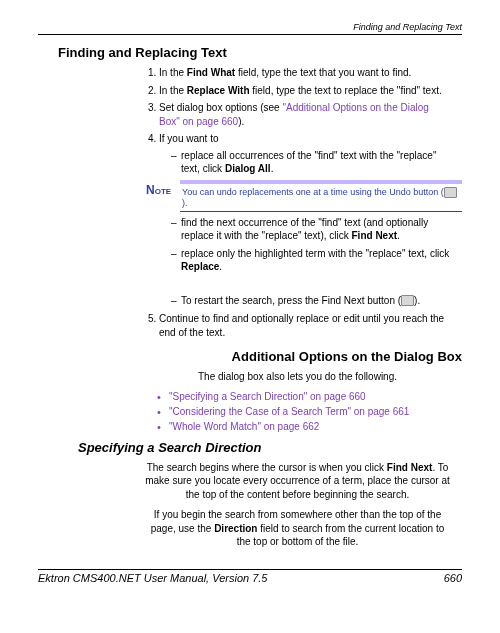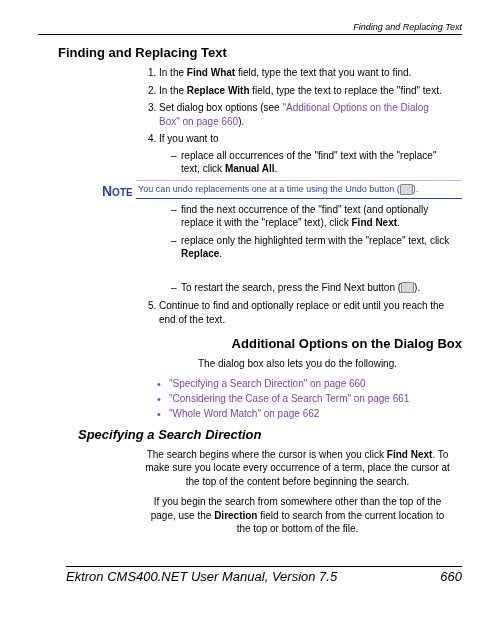--- a/index.html
+++ b/index.html
@@ -90,32 +90,33 @@
   .link {
     color: #7a3fb8;
   }
   .bold { font-weight: bold; }
   .note-row {
     display: flex;
     margin: 4px 0 4px 64px;
     align-items: flex-start;
   }
   .note-label {
-    font-size: 14px;
+    font-size: 12px;
     font-weight: bold;
     font-variant: small-caps;
     color: #2a3fa8;
     width: 34px;
     flex: 0 0 auto;
     padding-top: 3px;
+    margin-left: 44px;
   }
   .note-text {
     font-size: 9px;
     color: #2a3fa8;
-    border-top: 1px solid #c4b5fd;
+    border-top: 4px solid #c4b5fd;
     border-bottom: 1px solid #2a3fa8;
     padding: 3px 2px;
     flex: 1;
   }
   .icon-placeholder {
     display: inline-block;
     width: 11px;
     height: 9px;
     background: #d8d8d8;
     border: 1px solid #888;
@@ -131,25 +132,24 @@
     margin: 3px 0 5px 22px;
     line-height: 1.35;
   }
   .footer {
     position: absolute;
     left: 38px;
     right: 38px;
     bottom: 14px;
     border-top: 1px solid #000;
     padding-top: 2px;
-    font-size: 13px;
+    font-size: 11px;
     font-style: italic;
     display: flex;
     justify-content: space-between;
-    margin-left: 28px;
   }
 </style>
 </head>
 <body>
 
 <div class="page">
 
   <div class="header-right">Finding and Replacing Text</div>
 
   <h1>Finding and Replacing Text</h1>
@@ -162,21 +162,21 @@
       <li>
         <span>In the </span><span class="bold">Replace With</span><span> field, type the text to replace the "find" text.</span>
       </li>
       <li>
         <span>Set dialog box options (see </span><span class="link">"Additional Options on the Dialog Box" on page 660</span><span>).</span>
       </li>
       <li>
         <span>If you want to</span>
         <ul class="sub">
           <li>
-            <span>replace all occurrences of the "find" text with the "replace" text, click </span><span class="bold">Manual All</span><span>.</span>
+            <span>replace all occurrences of the "find" text with the "replace" text, click </span><span class="bold">Dialog All</span><span>.</span>
           </li>
         </ul>
       </li>
     </ol>
   </div>
 
   <div class="note-row">
     <div class="note-label">Note</div>
     <div class="note-text">
       <span>You can undo replacements one at a time using the Undo button (</span><span class="icon-placeholder"></span><span>).</span>

